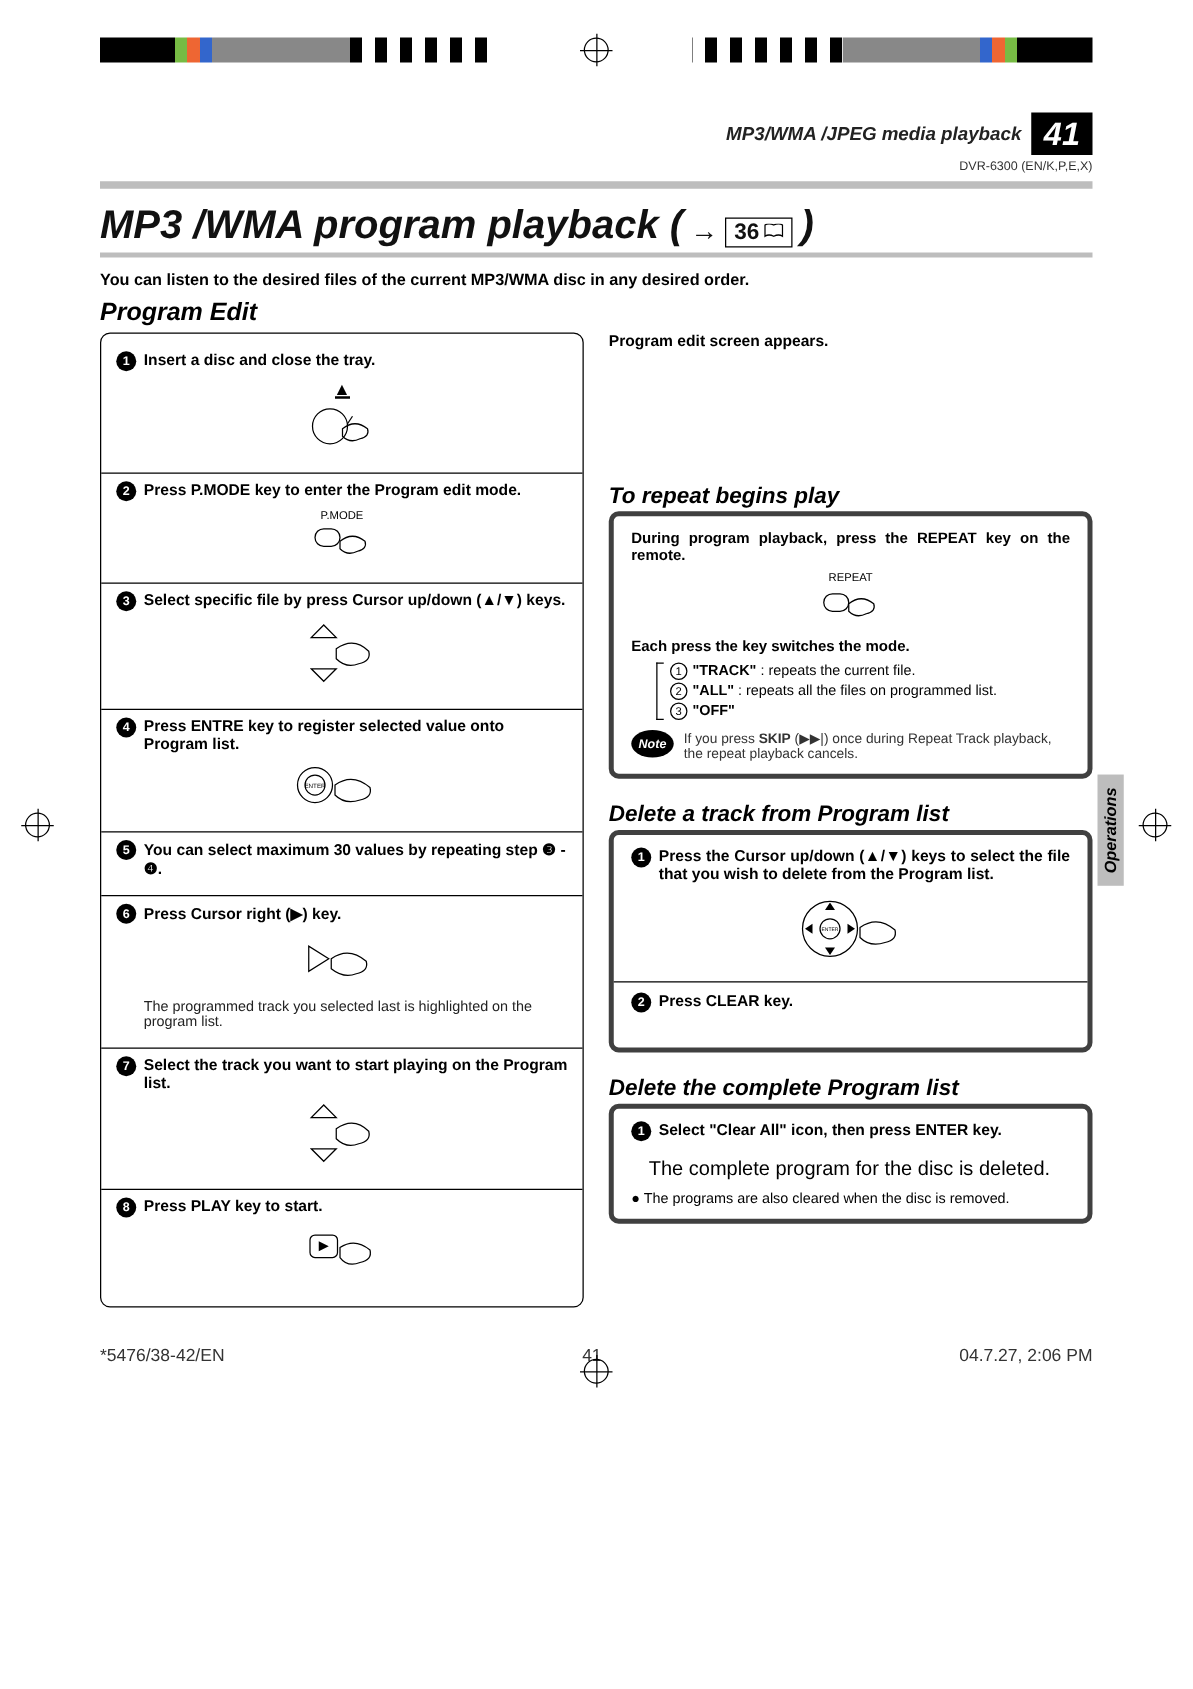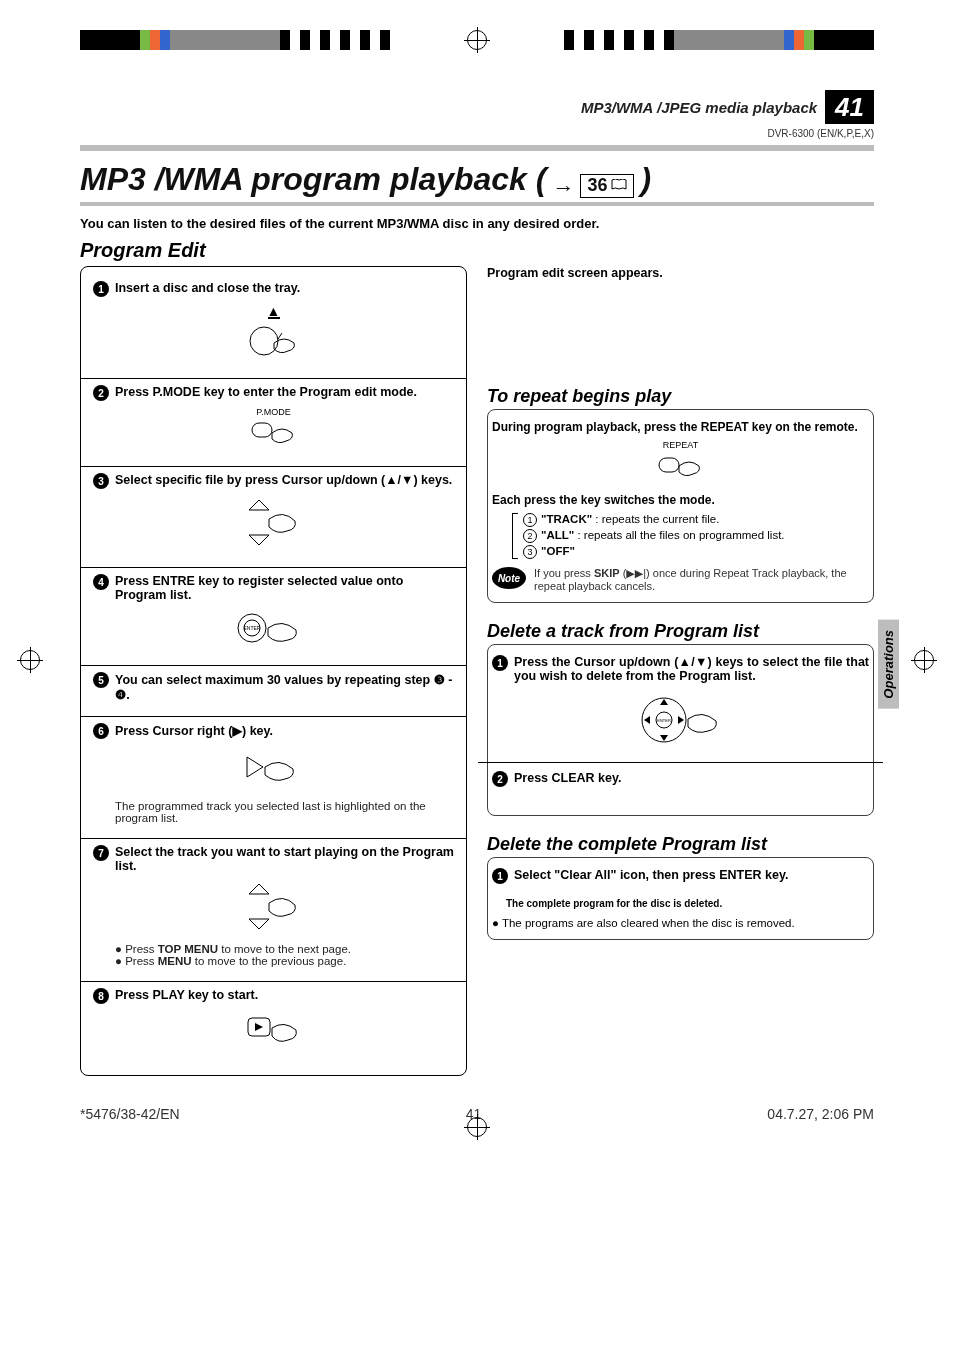--- a/index.html
+++ b/index.html
@@ -104,21 +104,21 @@
 
   .centered-icon { text-align:center; margin:6px 0; }
   .rc-svg { display:inline-block; }
 
   .right-note { font-weight:bold; font-size:12.5px; margin:0 0 18px; }
 
   .sub-h {
     font-style:italic; font-weight:800; font-size:18px; margin:18px 0 2px;
   }
   .inner-box {
-    border:1px solid #404040; border-radius:8px; padding:10px 4px; font-size:12px;
+    border:4px solid #404040; border-radius:8px; padding:10px 14px; font-size:12px;
   }
   .mode-list { margin:6px 0 6px 20px; font-size:11.5px; }
   .mode-list .bracket { border-left:1px solid #000; padding-left:10px; position:relative; }
   .mode-list .bracket::before, .mode-list .bracket::after {
     content:""; position:absolute; left:-1px; width:6px; height:1px; background:#000;
   }
   .mode-list .bracket::before { top:0; } .mode-list .bracket::after { bottom:0; }
   .mode-list .row { margin:2px 0; }
   .circ-num {
     display:inline-block; width:14px; height:14px; border:1px solid #000; border-radius:50%;
@@ -286,26 +286,20 @@
               <span class="num">7</span>
               <span class="txt">Select the track you want to start playing on the Program list.</span>
             </div>
           <div class="centered-icon">
             <svg class="rc-svg" width="70" height="55" viewBox="0 0 70 55">
               <path d="M20 5 L30 15 L10 15 Z" fill="none" stroke="#000"></path>
               <path d="M20 50 L30 40 L10 40 Z" fill="none" stroke="#000"></path>
               <path d="M30 24 Q44 14 56 26 Q58 34 48 36 Q38 40 30 32 Z" fill="none" stroke="#000"></path>
             </svg>
           </div>
-          <div class="step-body">
-            <ul>
-              <li><span>Press </span><b>TOP MENU</b><span>  to move to the next page.</span></li>
-              <li><span>Press </span><b>MENU</b><span> to move to the previous page.</span></li>
-            </ul>
-          </div>
         </div>
         <div class="step-divider"></div>
 
         <div class="step">
           <div class="step-head">
               <span class="num">8</span>
               <span class="txt">Press PLAY key to start.</span>
             </div>
           <div class="centered-icon">
             <svg class="rc-svg" width="60" height="38" viewBox="0 0 60 38">
@@ -373,21 +367,21 @@
           </div>
         <div style="height:18px;"></div>
       </div>
 
       <h3 class="sub-h">Delete the complete Program list</h3>
       <div class="inner-box">
         <div class="step-head">
             <span class="num">1</span>
             <span class="txt">Select "Clear All" icon, then press ENTER key.</span>
           </div>
-        <p style="margin:14px 0 8px 14px; font-size:10px;font-weight:bold;">The complete program for the disc is deleted.</p>
+        <p style="margin:14px 0 8px 14px; font-size:16px;">The complete program for the disc is deleted.</p>
         <ul style="list-style:none; font-size:11.5px;">
           <li>● <span>The programs are also cleared when the disc is removed.</span></li>
         </ul>
       </div>
     </div>
   </div>
 
   <div class="foot-line">
     <span>*5476/38-42/EN</span>
     <span>41</span>

